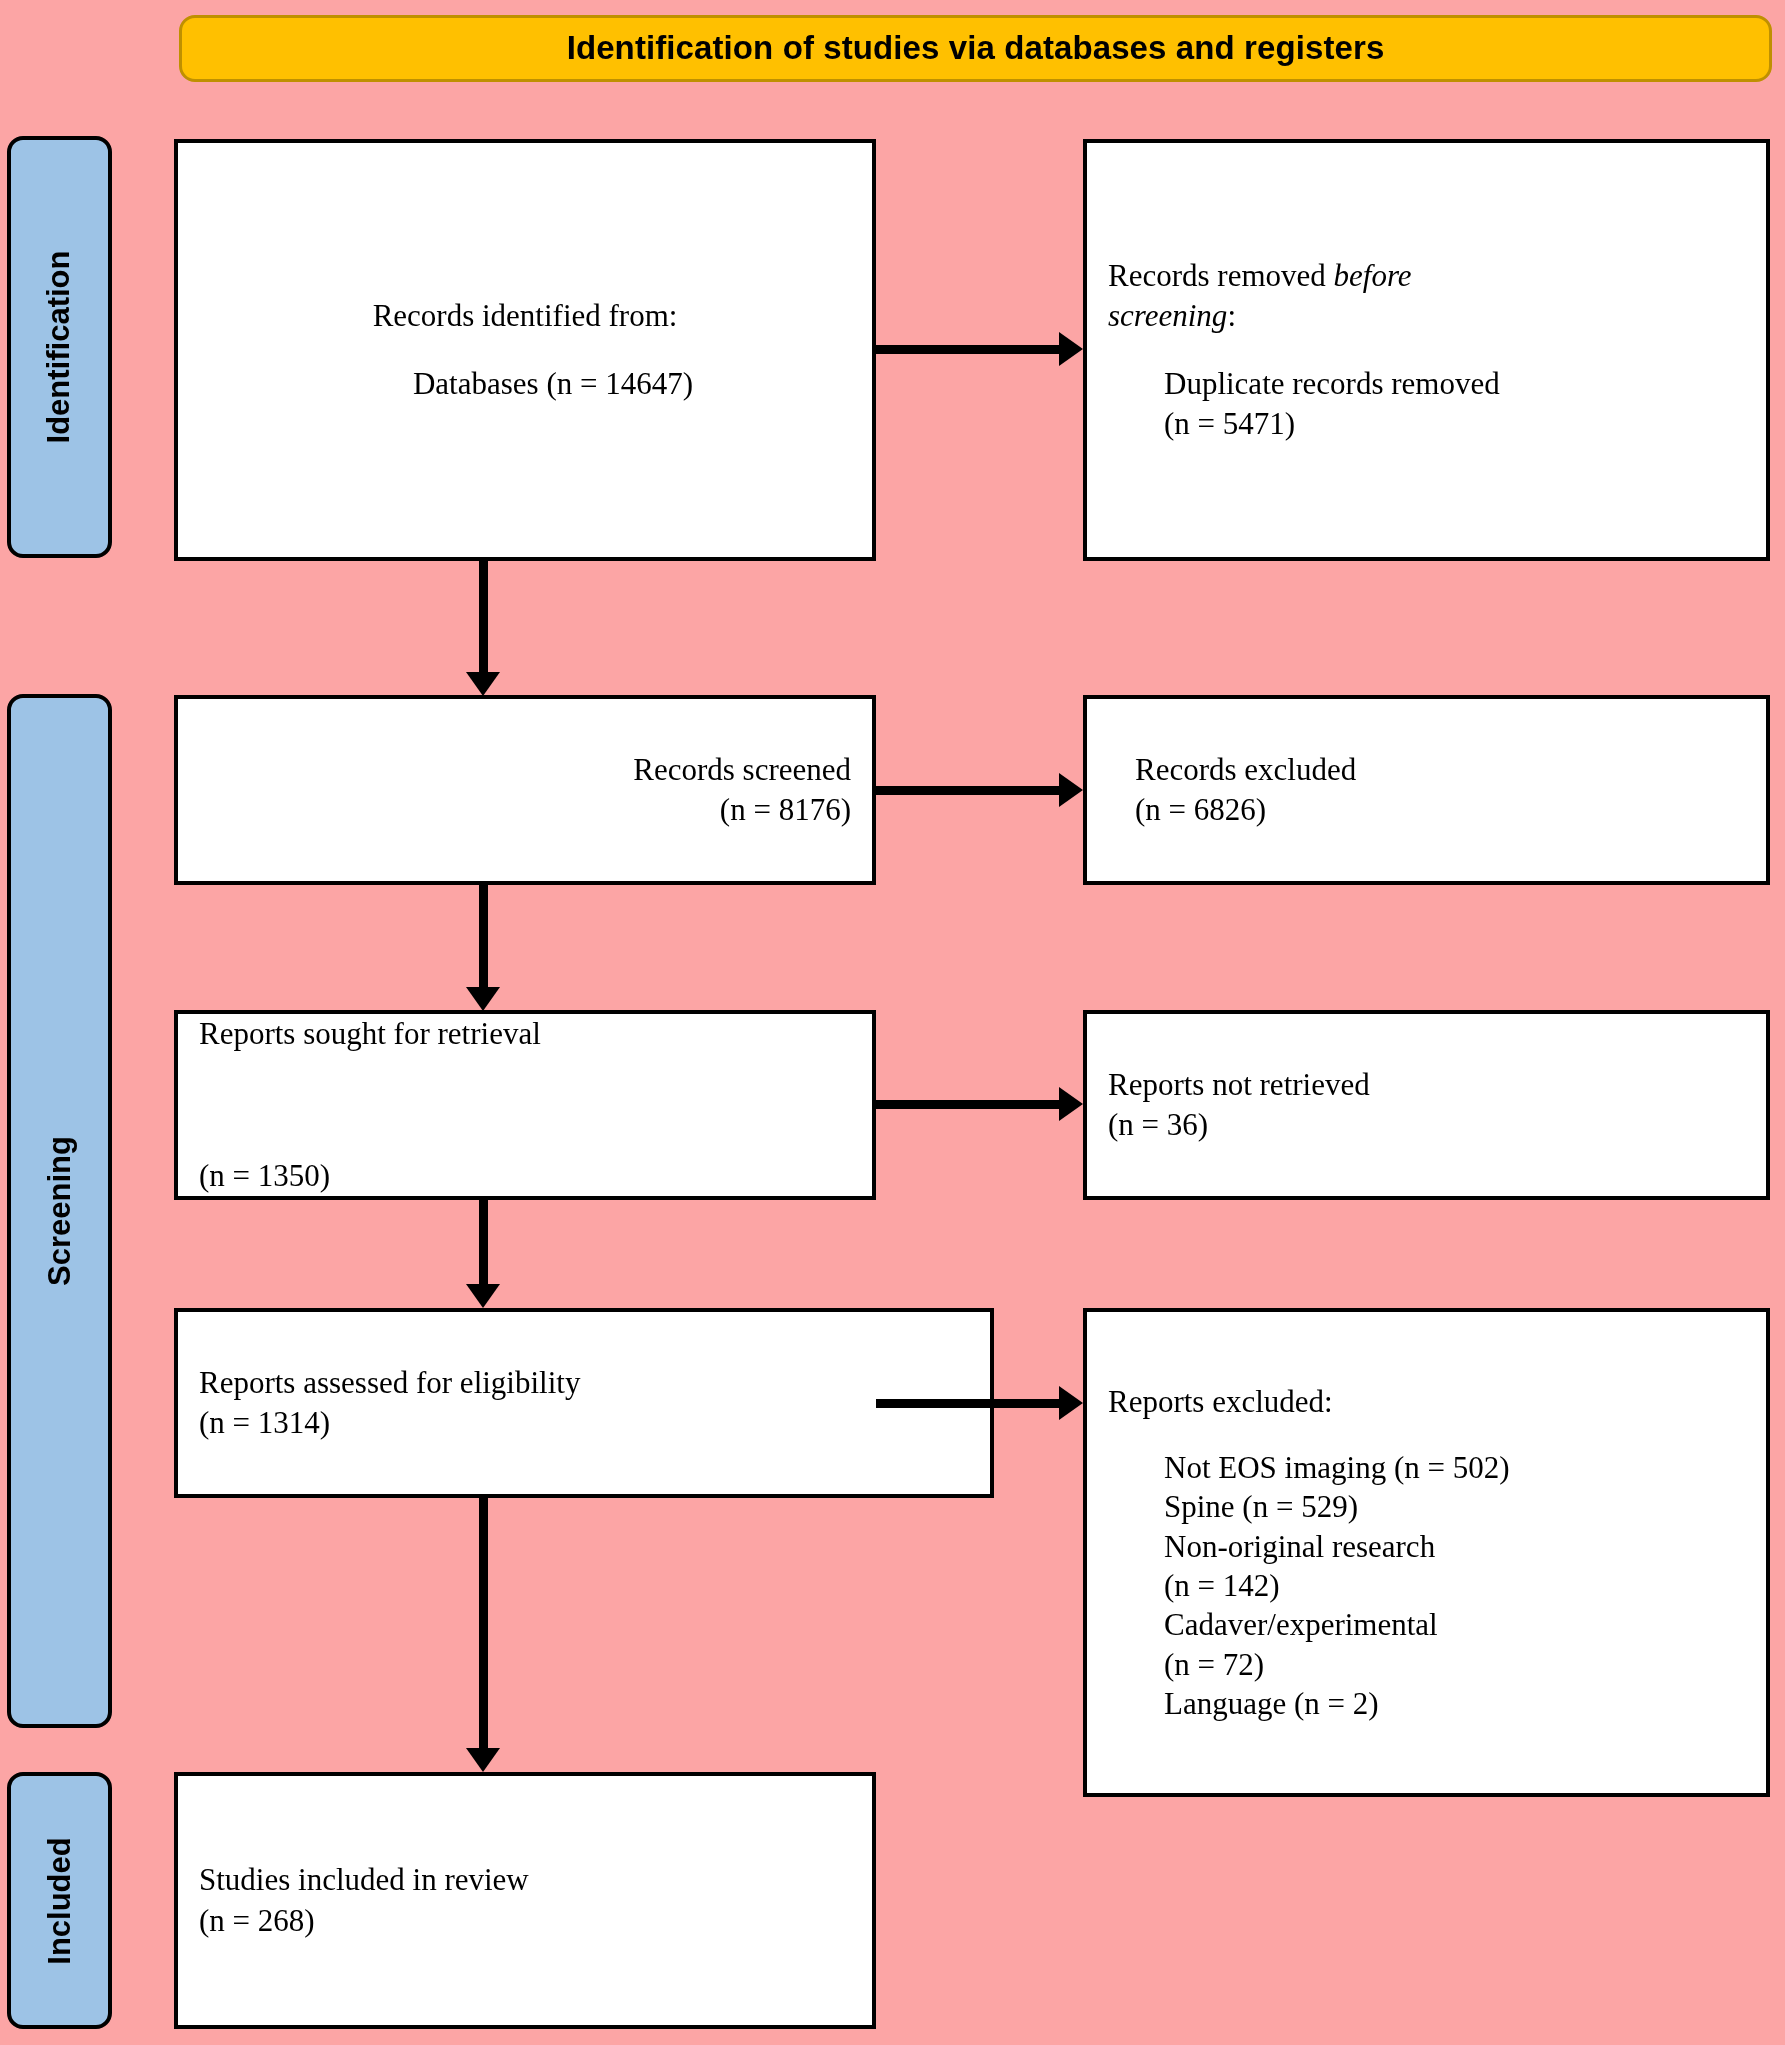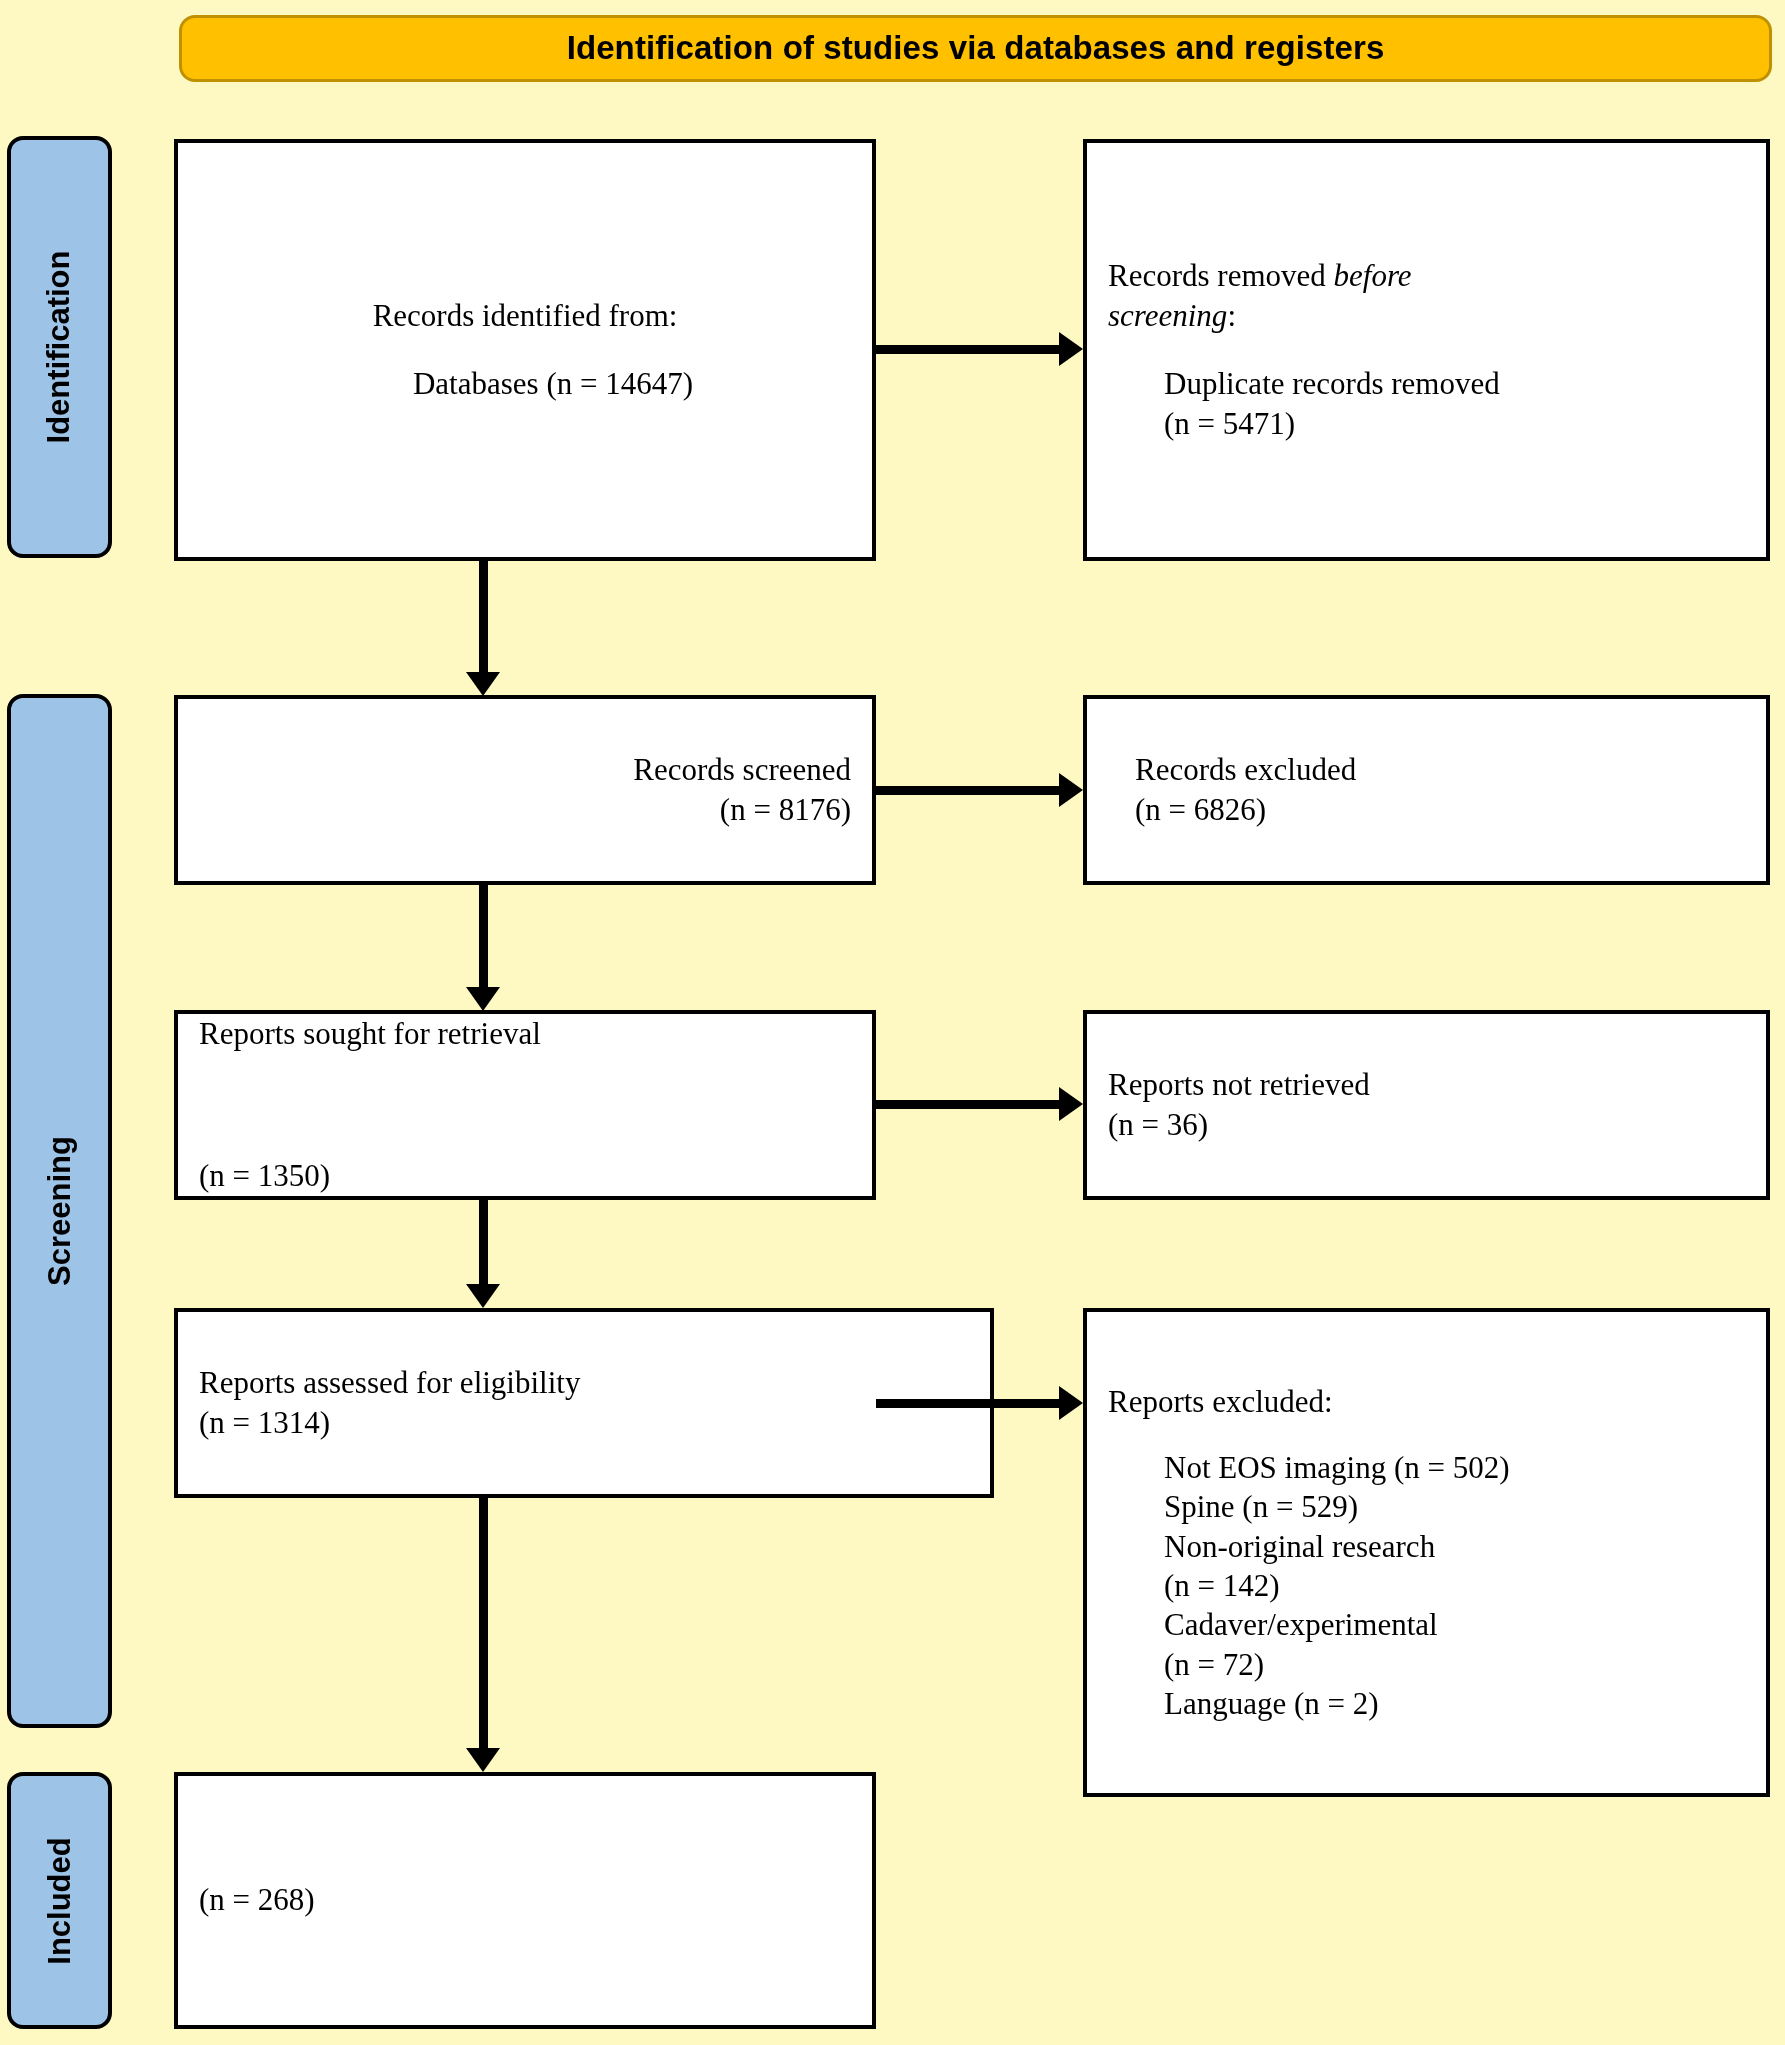--- a/index.html
+++ b/index.html
@@ -7,21 +7,21 @@
     padding: 0;
     background: #ffffff;
   }
   body {
     font-family: "Liberation Sans", sans-serif;
   }
   #page {
     position: relative;
     width: 1785px;
     height: 2046px;
-    background: #fef9c3;
+    background: #fca5a5;
     overflow: hidden;
   }
 
   
   .banner {
     position: absolute;
     left: 179px;
     top: 14.7px;
     width: 1593px;
     height: 67px;
@@ -208,20 +208,21 @@
     <div class="box-line indent">Not EOS imaging (n = 502)</div>
     <div class="box-line indent">Spine (n = 529)</div>
     <div class="box-line indent">Non-original research</div>
     <div class="box-line indent">(n = 142)</div>
     <div class="box-line indent">Cadaver/experimental</div>
     <div class="box-line indent">(n = 72)</div>
     <div class="box-line indent">Language (n = 2)</div>
   </div>
 
   <div class="box" id="box-included">
+    <div class="box-line">Studies included in review</div>
     <div class="box-line">(n = 268)</div>
   </div>
 
   <div class="h-arrow" id="arrow-h-1"></div>
   <div class="h-arrow" id="arrow-h-2"></div>
   <div class="h-arrow" id="arrow-h-3"></div>
   <div class="h-arrow" id="arrow-h-4"></div>
 
   <div class="v-arrow" id="arrow-v-1"></div>
   <div class="v-arrow" id="arrow-v-2"></div>

